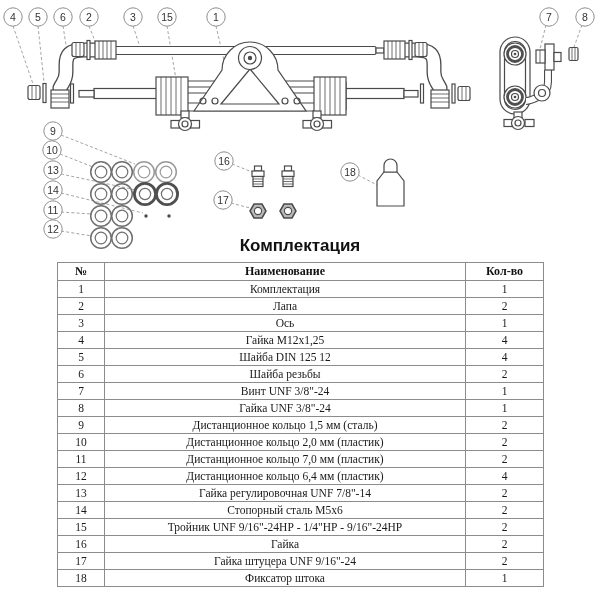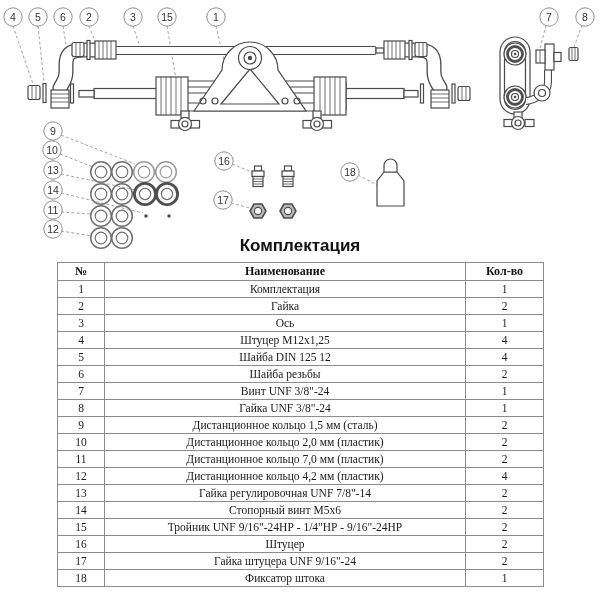--- a/index.html
+++ b/index.html
@@ -342,31 +342,31 @@
       </tr>
     </thead>
     <tbody>
         <tr>
           <td>1</td>
           <td>Комплектация</td>
           <td>1</td>
         </tr>
         <tr>
           <td>2</td>
-          <td>Гайка</td>
+          <td>Лапа</td>
           <td>2</td>
         </tr>
         <tr>
           <td>3</td>
           <td>Ось</td>
           <td>1</td>
         </tr>
         <tr>
           <td>4</td>
-          <td>Штуцер М12х1,25</td>
+          <td>Гайка М12х1,25</td>
           <td>4</td>
         </tr>
         <tr>
           <td>5</td>
           <td>Шайба DIN 125 12</td>
           <td>4</td>
         </tr>
         <tr>
           <td>6</td>
           <td>Шайба резьбы</td>
@@ -392,41 +392,41 @@
           <td>Дистанционное кольцо 2,0 мм (пластик)</td>
           <td>2</td>
         </tr>
         <tr>
           <td>11</td>
           <td>Дистанционное кольцо 7,0 мм (пластик)</td>
           <td>2</td>
         </tr>
         <tr>
           <td>12</td>
-          <td>Дистанционное кольцо 4,2 мм (пластик)</td>
+          <td>Дистанционное кольцо 6,4 мм (пластик)</td>
           <td>4</td>
         </tr>
         <tr>
           <td>13</td>
           <td>Гайка регулировочная UNF 7/8"-14</td>
           <td>2</td>
         </tr>
         <tr>
           <td>14</td>
-          <td>Стопорный винт М5х6</td>
+          <td>Стопорный сталь М5х6</td>
           <td>2</td>
         </tr>
         <tr>
           <td>15</td>
           <td>Тройник UNF 9/16"-24НР - 1/4"НР - 9/16"-24НР</td>
           <td>2</td>
         </tr>
         <tr>
           <td>16</td>
-          <td>Штуцер</td>
+          <td>Гайка</td>
           <td>2</td>
         </tr>
         <tr>
           <td>17</td>
           <td>Гайка штуцера UNF 9/16"-24</td>
           <td>2</td>
         </tr>
         <tr>
           <td>18</td>
           <td>Фиксатор штока</td>

